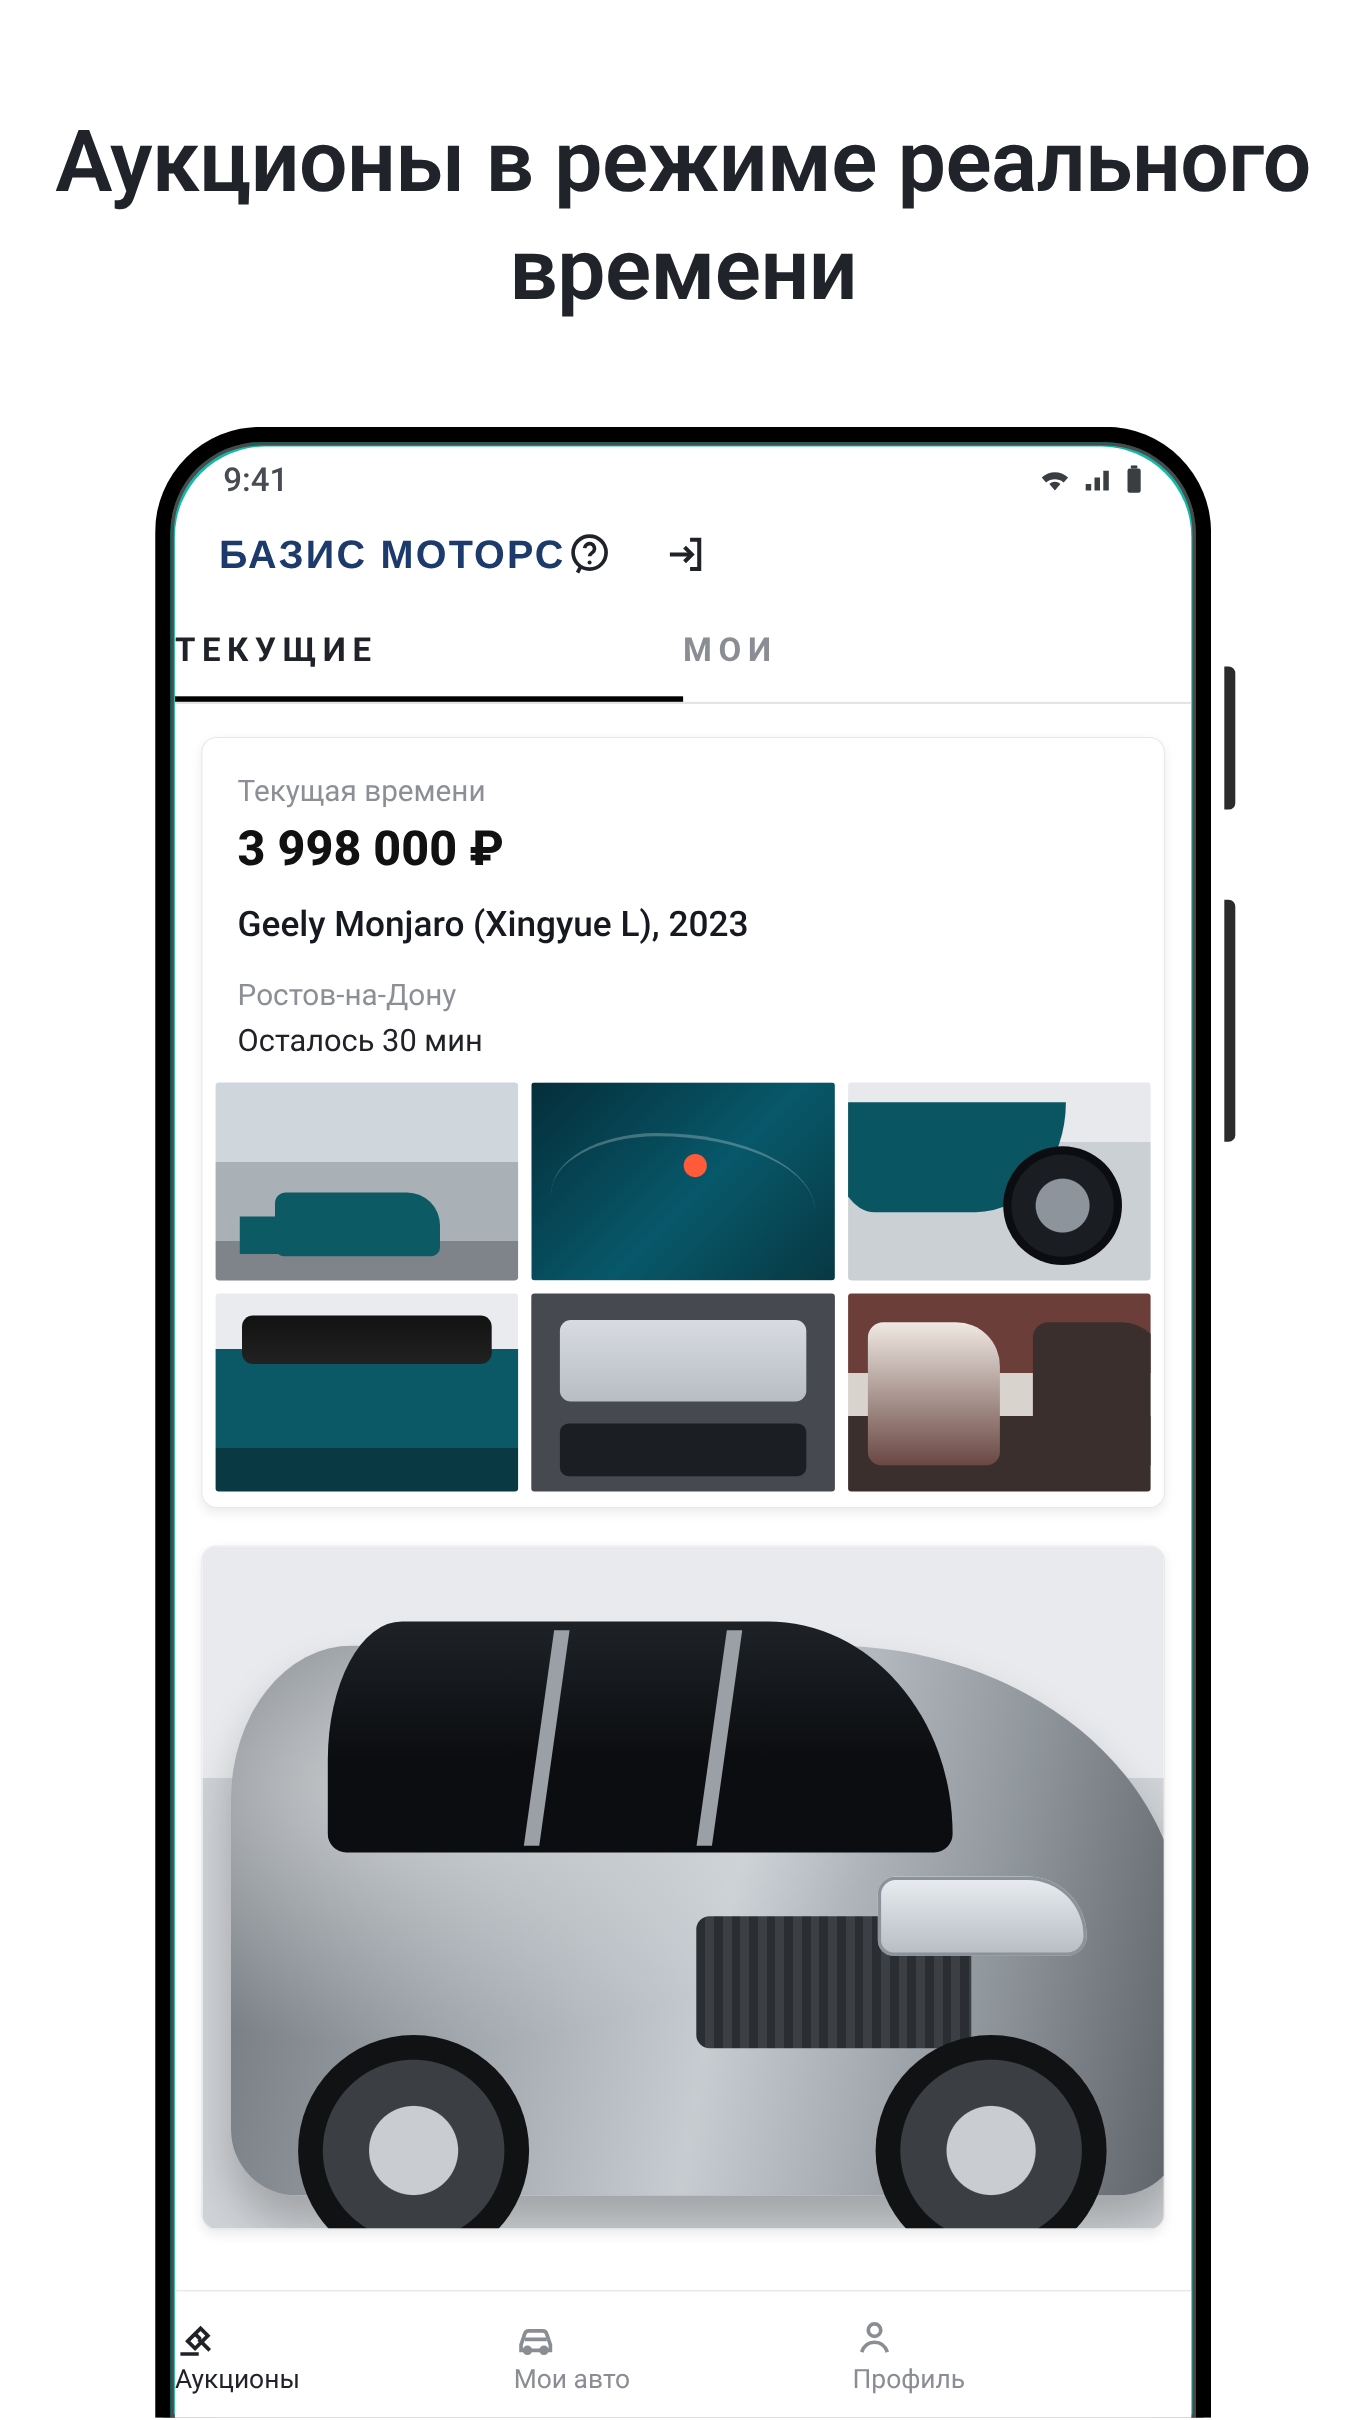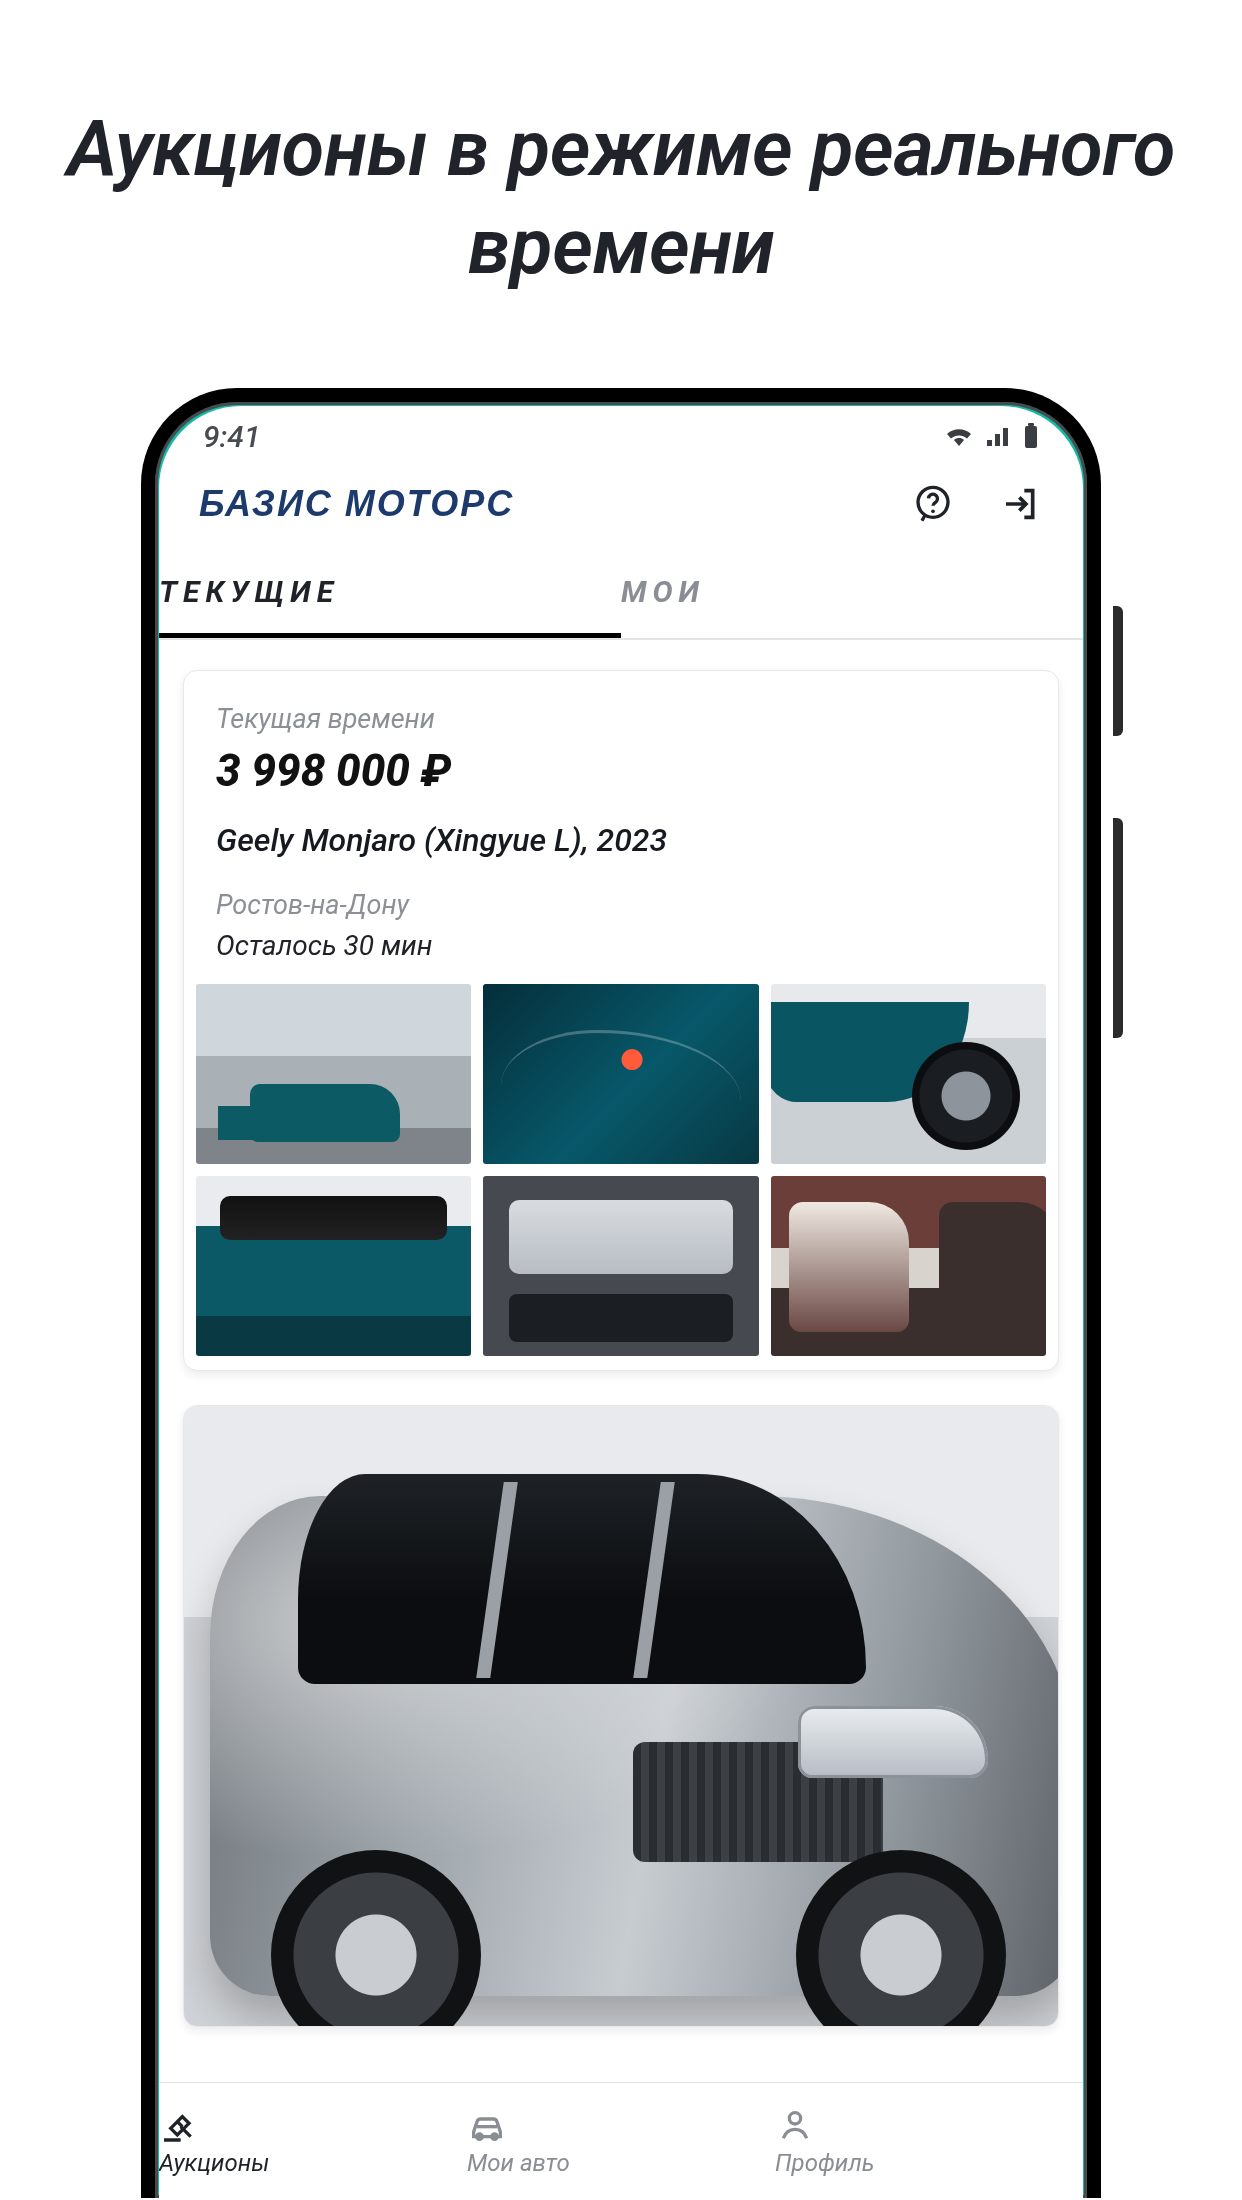--- a/index.html
+++ b/index.html
@@ -1,17 +1,17 @@
 <!DOCTYPE html>
 <html><head>
 <meta charset="utf-8">
 <style>
   * { box-sizing: border-box; margin: 0; padding: 0; }
   html, body { width: 1242px; height: 2200px; background: #ffffff; font-family: -apple-system, "Segoe UI", Roboto, Arial, sans-serif; }
-  .page { width: 1242px; height: 2200px; position: relative; font-style: italic; }
+  .page { width: 1242px; height: 2200px; position: relative; }
   .headline {
     font-size: 78px; font-weight: 650; color: #20232a; text-align: center;
     line-height: 1.25; letter-spacing: -0.5px; padding-top: 100px;
   }
 
   
   .phone-wrap { position: absolute; left: 50%; top: 388px; transform: translateX(-50%); }
   .phone {
     width: 960px; height: 1810px; border: 14px solid #000; border-bottom: 0;
     border-radius: 96px 96px 0 0; background: #14b8a6; position: relative; overflow: hidden;
@@ -25,21 +25,21 @@
     position: absolute; inset: 4px 4px 0 4px; background: #fff;
     border-radius: 82px 82px 0 0; overflow: hidden;
   }
 
   
   .statusbar { height: 60px; display: flex; align-items: center; justify-content: space-between; padding: 0 44px; color: #484b51; font-size: 30px; font-weight: 500; }
   .status-right { display: flex; align-items: center; gap: 10px; }
   .status-right svg { display: block; }
 
   
-  .app-header { display: flex; align-items: center; justify-content: space-between; padding: 16px 40px 20px 40px; }
+  .app-header { display: flex; align-items: center; padding: 16px 40px 20px 40px; }
   .brand { color: #1c3a6b; font-weight: 800; font-size: 36px; letter-spacing: 2px; font-family: Arial, sans-serif; }
   .header-icons { display: flex; align-items: center; gap: 44px; }
   .icon-btn { width: 44px; height: 44px; display: flex; align-items: center; justify-content: center; }
 
   
   .tabs { display: flex; border-bottom: 2px solid #e4e4e4; }
   .tab { flex: 1; text-align: left; font-size: 30px; font-weight: 700; letter-spacing: 6px; padding: 28px 0 24px 0; color: #8a8d94; }
   .tab.active { color: #1f2228; border-bottom: 5px solid #000; }
 
   

